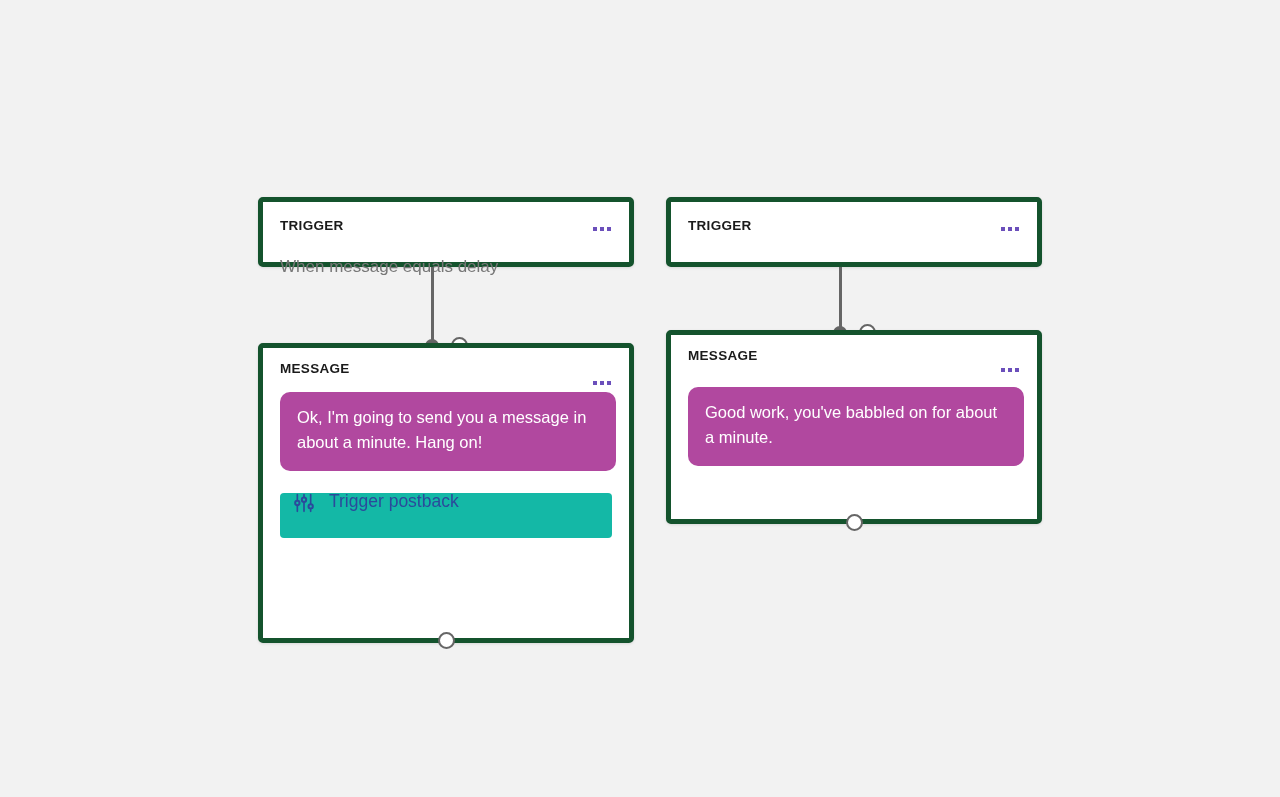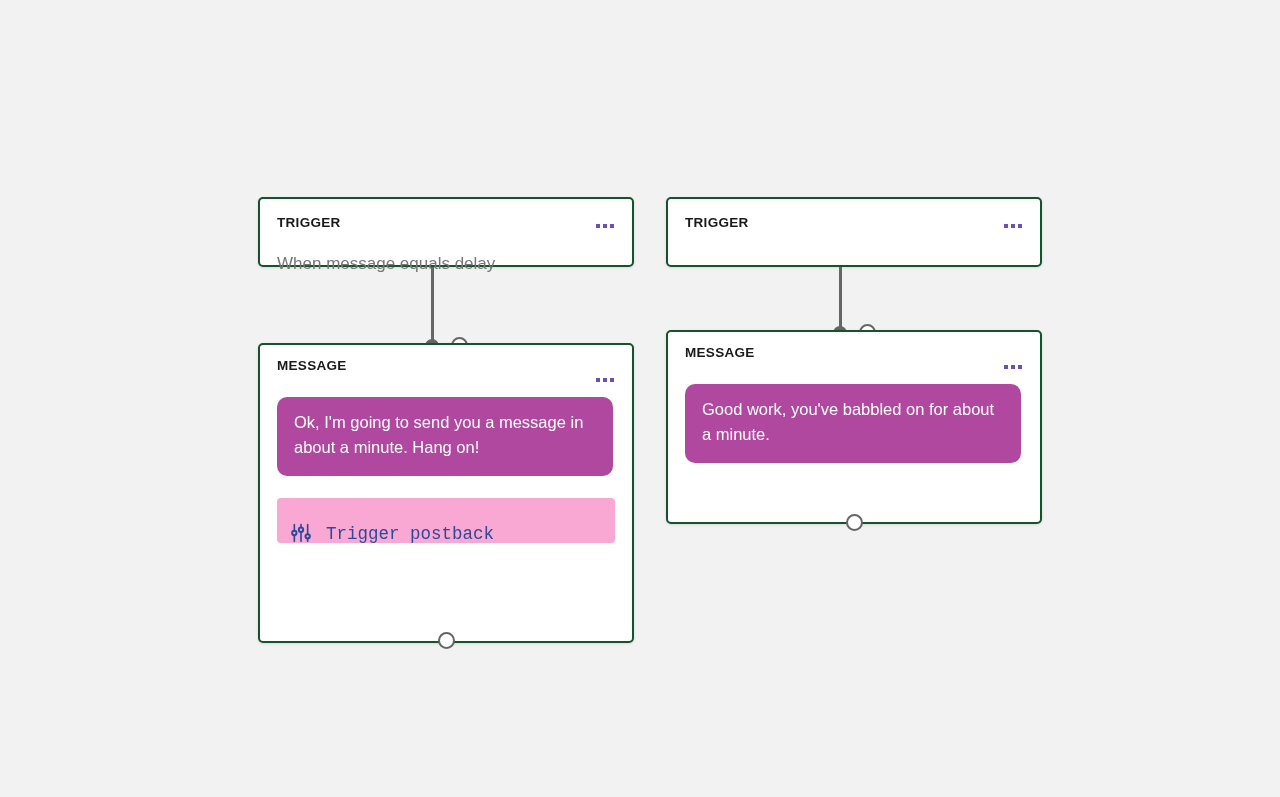--- a/index.html
+++ b/index.html
@@ -17,21 +17,21 @@
 
   #canvas {
     position: absolute;
     inset: 0;
   }
 
   
   .node {
     position: absolute;
     background: #ffffff;
-    border: 2px solid #14532d;
+    border: 5px solid #14532d;
     border-radius: 5px;
     box-shadow: 0 1px 3px rgba(0,0,0,0.10), 0 0 1px rgba(0,0,0,0.06);
     box-sizing: border-box;
   }
 
   .node-head {
     position: relative;
     padding: 16px 20px 14px 17px;
   }
 
@@ -78,30 +78,29 @@
     border-radius: 10px;
     font-size: 16.5px;
     line-height: 1.55;
     padding: 13px 17px 15px 17px;
     box-sizing: border-box;
   }
 
   
   .postback {
     margin: 22px 17px 0 17px;
-    background: #f9a8d4;
+    background: #14b8a6;
     border-radius: 4px;
     height: 45px;
     display: flex;
-    align-items: flex-end;
+    align-items: flex-start;
     padding-left: 14px;
     gap: 15px;
     cursor: pointer;
     box-sizing: border-box;
-    font-family: Liberation Mono, monospace;
   }
   .postback-label {
     color: #2b4a9b;
     font-size: 17.5px;
     line-height: 1;
   }
   .sliders-icon {
     width: 20px;
     height: 20px;
     display: block;
@@ -155,21 +154,21 @@
   <div class="node" style="left:258px; top:343px; width:376px; height:300px;">
     <div class="node-head" style="padding-top:13px;">
       <div class="node-kicker">MESSAGE</div>
       <div class="kebab" style="top:29px;">
         <span></span>
         <span></span>
         <span></span>
       </div>
     </div>
 
-    <div class="bubble-wrap" style="margin-top:8px;">
+    <div class="bubble-wrap" style="">
       <div class="bubble" style="width:336px;">Ok, I'm going to send you a message in about a minute. Hang on!</div>
     </div>
 
     <div class="postback">
       <svg class="sliders-icon" viewBox="0 0 24 24" aria-hidden="true">
         <g stroke="#2b4a9b" stroke-width="2" stroke-linecap="round">
           <line x1="4" y1="2" x2="4" y2="9"></line>
           <line x1="4" y1="15" x2="4" y2="22"></line>
           <line x1="12" y1="2" x2="12" y2="5"></line>
           <line x1="12" y1="11" x2="12" y2="22"></line>

